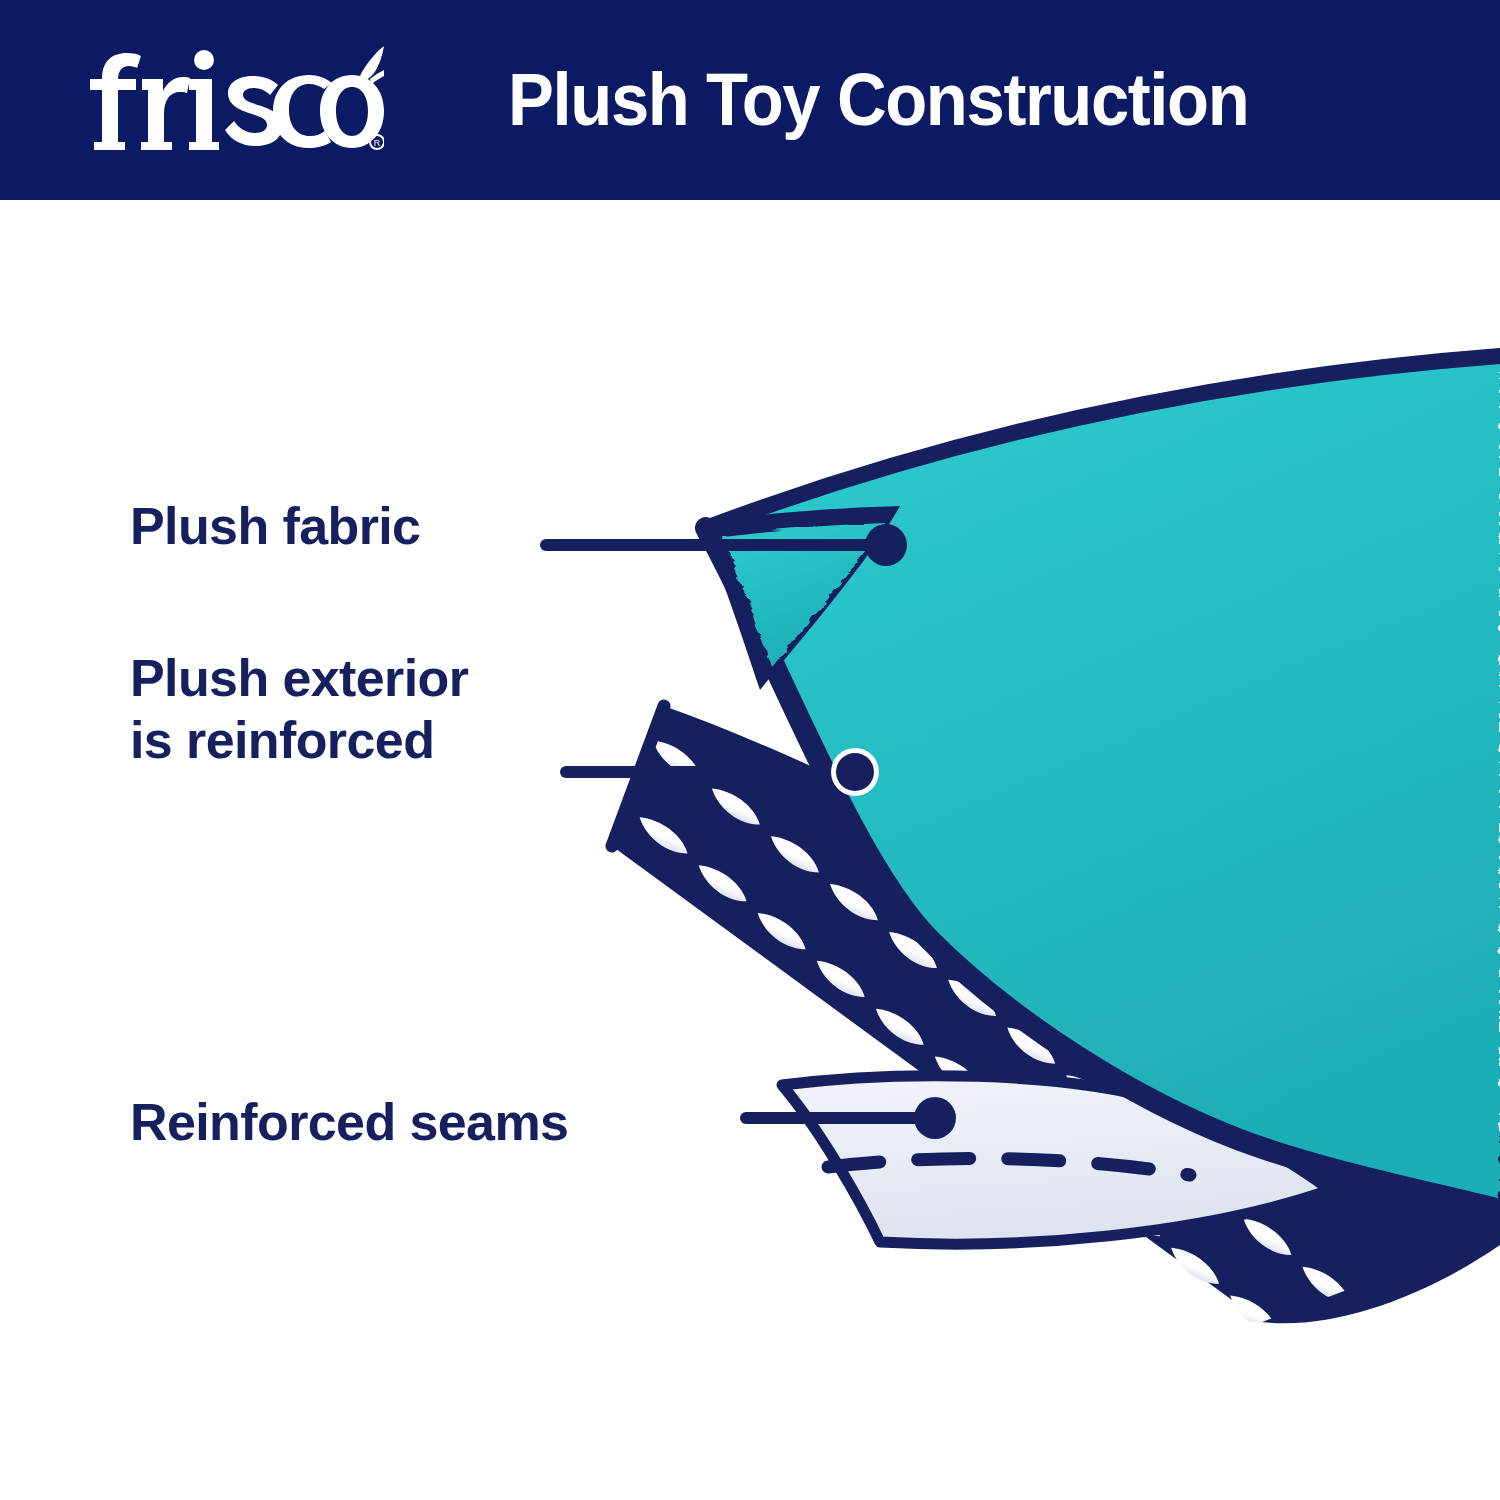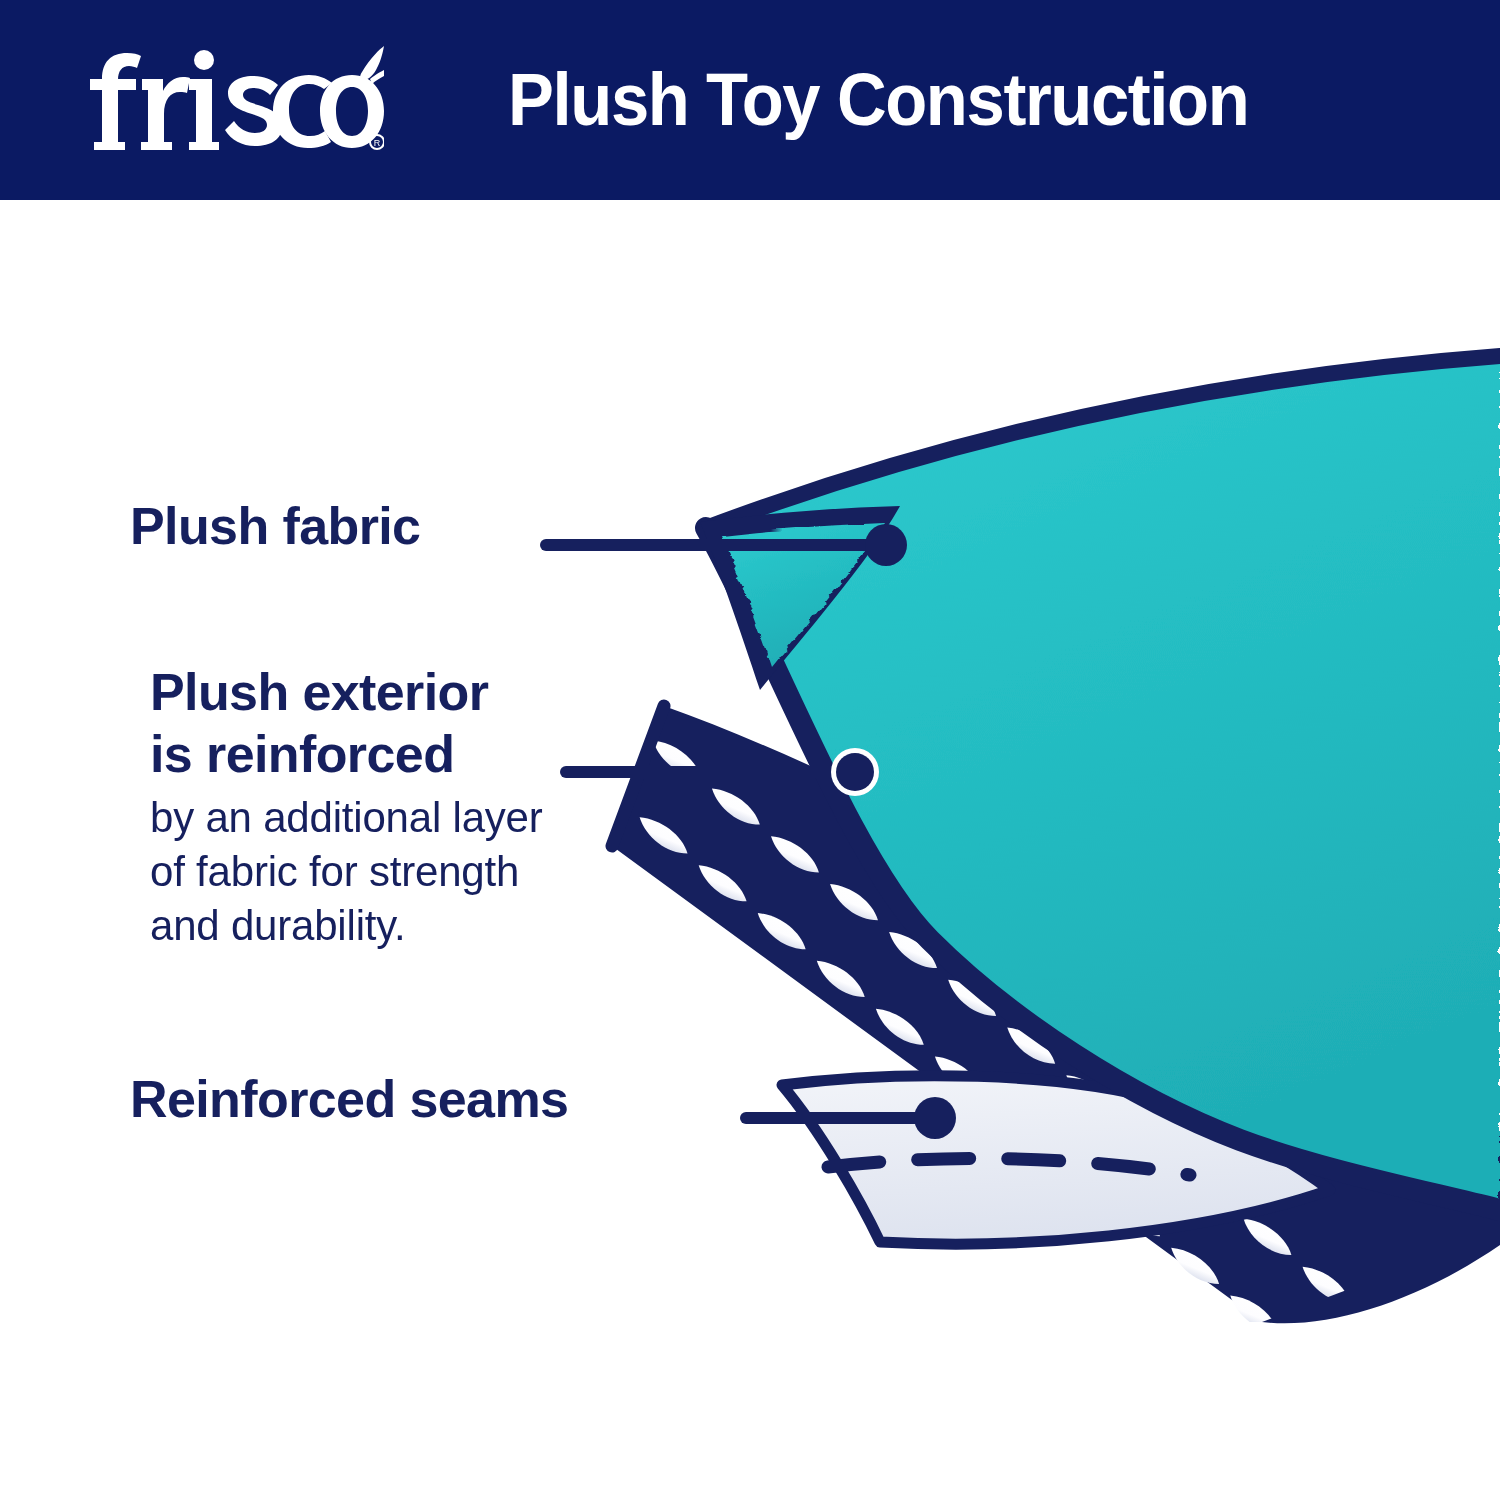--- a/index.html
+++ b/index.html
@@ -56,22 +56,22 @@
   }
   .callout-body{
     color:#16205E;
     font-size:42px;
     line-height:54px;
     letter-spacing:-0.2px;
     white-space:pre-line;
     margin-top:6px;
   }
   #callout-0{ top:295px; }
-  #callout-1{ top:461px;margin-left:20px; }
-  #callout-2{ top:868px; }
+  #callout-1{ top:447px; }
+  #callout-2{ top:891px; }
 
   
   .illustration{
     position:absolute;
     left:0; top:0;
     width:1500px; height:1500px;
     pointer-events:none;
   }
   .leaders{
     position:absolute; left:0; top:0;
@@ -299,23 +299,20 @@
 
   <div class="callouts">
 
     <div class="callout" id="callout-0">
       <div class="callout-heading">Plush fabric</div>
     </div>
 
     <div class="callout" id="callout-1">
       <div class="callout-heading">Plush exterior
 is reinforced</div>
-      <div class="callout-body">by an additional layer
-of fabric for strength
-and durability.</div>
     </div>
 
     <div class="callout" id="callout-2">
       <div class="callout-heading">Reinforced seams</div>
     </div>
 
   </div>
 </div>
 
 </body></html>

